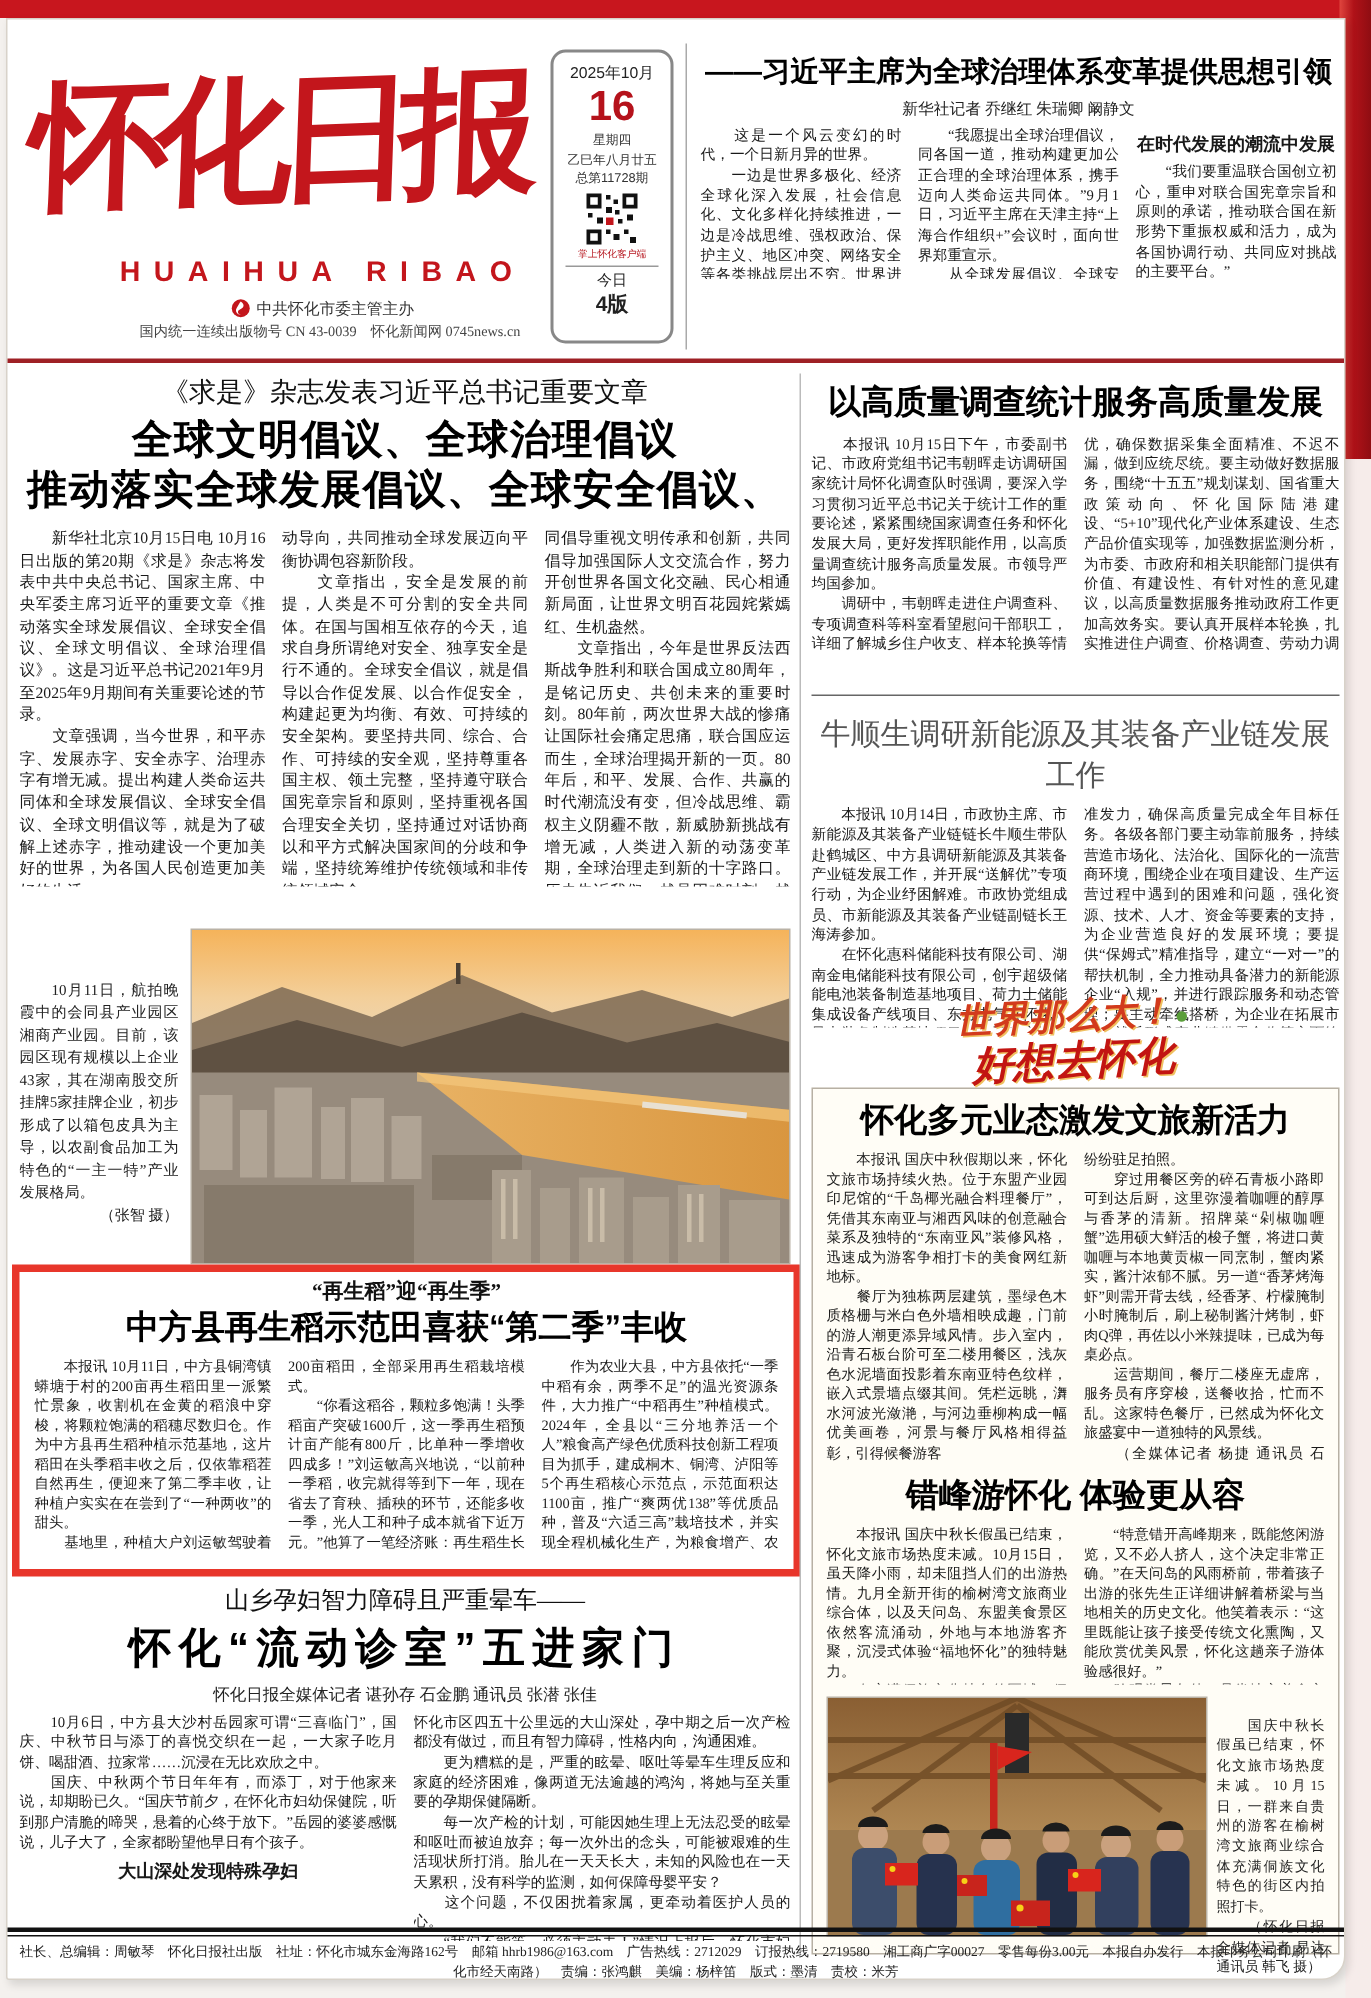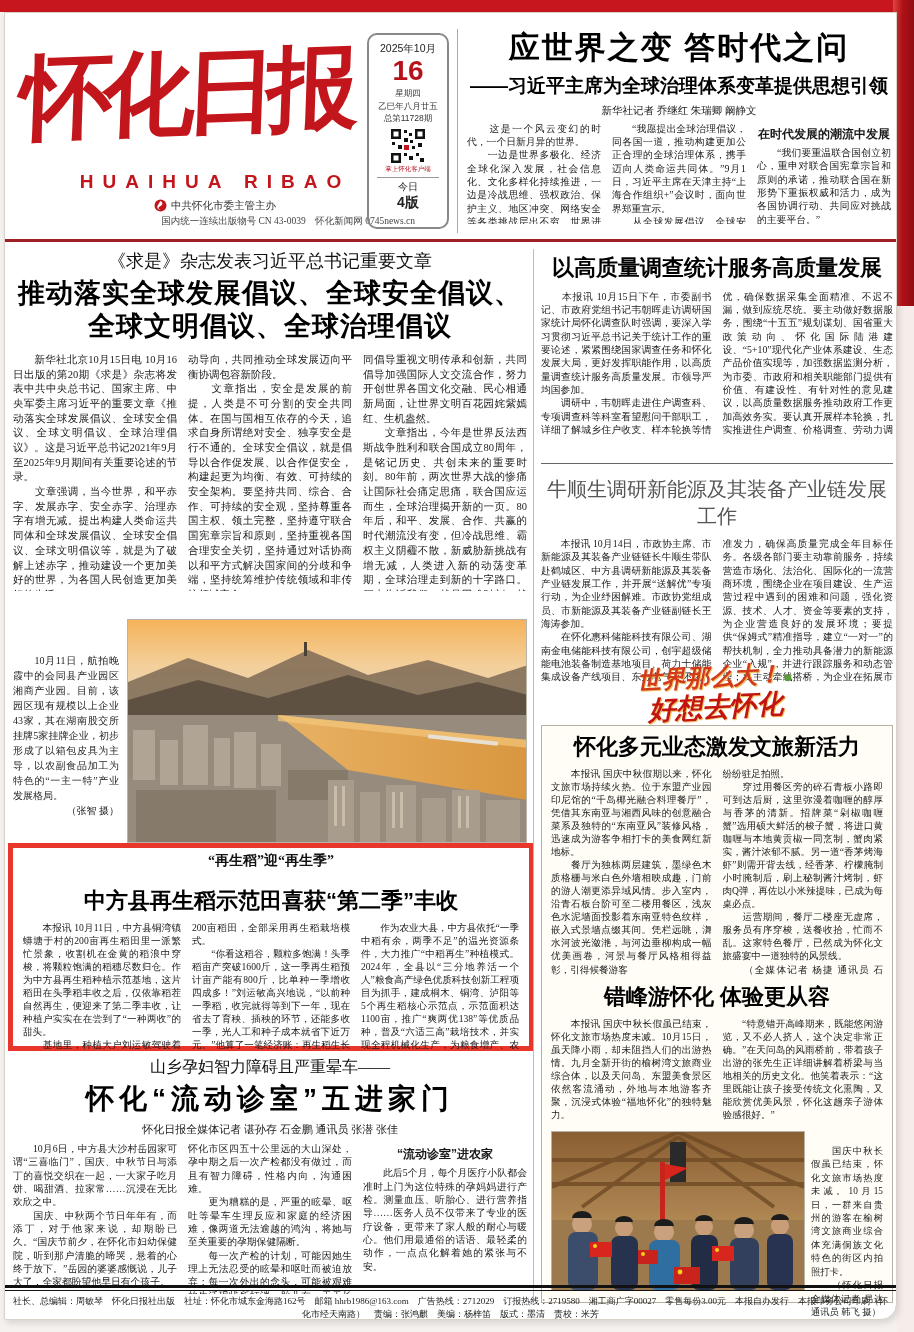--- a/index.html
+++ b/index.html
@@ -12,21 +12,21 @@
   .page{position:absolute;left:4px;top:12px;width:891px;height:1306px;background:#ffffff;
     border:1px solid #d8d2c9;border-radius:0 0 16px 2px;box-shadow:2px 3px 6px rgba(0,0,0,.12);}
   
   .calli{position:absolute;left:16px;top:34px;width:340px;font-size:92px;line-height:1;
     font-weight:900;color:#c3161c;letter-spacing:-10px;transform:rotate(-2deg) skewX(-4deg);
     font-family:"Liberation Serif",serif;white-space:nowrap;}
   .pinyin{position:absolute;left:60px;top:158px;width:300px;text-align:center;color:#c3161c;
     font-weight:bold;font-size:19px;letter-spacing:9px;font-family:"Liberation Sans",sans-serif;}
   .orgline{position:absolute;left:60px;top:186px;width:300px;text-align:center;font-size:10.5px;color:#333;}
   .orgline svg{vertical-align:-3px;margin-right:4px;}
-  .publine{position:absolute;left:20px;top:202px;width:390px;text-align:right;font-size:9.5px;color:#444;}
+  .publine{position:absolute;left:20px;top:202px;width:390px;text-align:center;font-size:9.5px;color:#444;}
   .datebox{position:absolute;left:362px;top:20px;width:78px;height:192px;border:2px solid #888;
     border-radius:10px;text-align:center;font-family:"Liberation Sans",sans-serif;}
   .db-month{font-size:10.5px;color:#222;margin-top:7px;}
   .db-day{font-size:28px;color:#b5121b;font-weight:bold;line-height:1.1;}
   .db-week,.db-lunar,.db-issue{font-size:8.5px;color:#333;line-height:1.5;}
   .db-qr{margin:3px auto 1px auto;display:block;}
   .db-qrlabel{font-size:6.5px;color:#b5121b;}
   .db-div{border-top:1px solid #999;margin:3px 8px 2px 8px;}
   .db-today{font-size:10px;color:#222;}
   .db-pages{font-size:14px;color:#222;font-weight:bold;}
@@ -53,21 +53,21 @@
   .qiushi .k{font-size:18px;}
   .qiushi .h{font-size:27px;margin-top:4px;letter-spacing:1px;}
   .qiushi .cols{margin-top:10px;}
   .qiushi .col{height:238px;}
   .photo1{position:absolute;left:8px;top:606px;width:514px;height:224px;display:flex;gap:8px;}
   .photo1 .cap{width:106px;font-size:10px;line-height:1.5;text-align:justify;color:#222;padding-top:34px;overflow:hidden;}
   .photo1 .img{flex:1;border:1px solid #b9b2a6;overflow:hidden;}
   .ricebox{position:absolute;left:3px;top:830px;width:526px;height:208px;border:5px solid #e8362b;
     box-sizing:border-box;background:#fff;padding:4px 10px;}
   .ricebox .k{font-size:14px;font-weight:bold;}
-  .ricebox .h{font-size:22px;margin-top:18px;}
+  .ricebox .h{font-size:22px;margin-top:2px;}
   .ricebox .cols{margin-top:6px;}
   .ricebox .col{height:128px;font-size:9.6px;line-height:1.36;}
   .clinic{position:absolute;left:8px;top:1044px;width:514px;}
   .clinic .k{font-size:16px;}
   .clinic .h{font-size:28px;letter-spacing:5px;margin-top:4px;}
   .clinic .by{font-size:11px;margin:6px 0 5px 0;}
   .clinic .col{height:152px;font-size:9.8px;line-height:1.36;}
   .lr-vrule{position:absolute;left:528px;top:236px;width:0;height:1054px;border-left:1px solid #bbb;}
   .stats{position:absolute;left:536px;top:238px;width:352px;}
   .stats .k{font-size:16px;}
@@ -155,21 +155,20 @@
           <rect x="30" y="30" width="4" height="4" fill="#111"></rect>
       </svg>
       <div class="db-qrlabel">掌上怀化客户端</div>
       <div class="db-div"></div>
       <div class="db-today">今日</div>
       <div class="db-pages">4版</div>
     </div>
     <div class="mast-vrule"></div>
 
     <div class="lead">
-      <div class="h">应世界之变 答时代之问</div>
       <div class="sub">——习近平主席为全球治理体系变革提供思想引领</div>
       <div class="by">新华社记者 乔继红 朱瑞卿 阚静文</div>
       <div class="cols">
         <div class="col pre">　　这是一个风云变幻的时代，一个日新月异的世界。
 　　一边是世界多极化、经济全球化深入发展，社会信息化、文化多样化持续推进，一边是冷战思维、强权政治、保护主义、地区冲突、网络安全等各类挑战层出不穷。世界进入新的动荡变革期，全球治理走到新的十字路口。
 　　构建什么样的全球治理体系，如何改革完善全球治理？新的时代课题亟需回答。</div>
         <div class="col pre">　　“我愿提出全球治理倡议，同各国一道，推动构建更加公正合理的全球治理体系，携手迈向人类命运共同体。”9月1日，习近平主席在天津主持“上海合作组织+”会议时，面向世界郑重宣示。
 　　从全球发展倡议、全球安全倡议、全球文明倡议到全球治理倡议，习近平主席站在人类社会发展进步的高度，为全球治理体系与时俱进贡献智慧与力量。</div>
         <div class="col">
           <div class="inhead">在时代发展的潮流中发展</div>
@@ -178,22 +177,22 @@
           
         </div>
       </div>
     </div>
 
     <div class="mainrule"></div>
 
     <div class="qiushi">
       <div class="k">《求是》杂志发表习近平总书记重要文章</div>
       <div class="h">
+        <div>全球文明倡议、全球治理倡议</div>
         <div>推动落实全球发展倡议、全球安全倡议、</div>
-        <div>全球文明倡议、全球治理倡议</div>
       </div>
       <div class="cols">
         <div class="col pre">　　新华社北京10月15日电 10月16日出版的第20期《求是》杂志将发表中共中央总书记、国家主席、中央军委主席习近平的重要文章《推动落实全球发展倡议、全球安全倡议、全球文明倡议、全球治理倡议》。这是习近平总书记2021年9月至2025年9月期间有关重要论述的节录。
 　　文章强调，当今世界，和平赤字、发展赤字、安全赤字、治理赤字有增无减。提出构建人类命运共同体和全球发展倡议、全球安全倡议、全球文明倡议等，就是为了破解上述赤字，推动建设一个更加美好的世界，为各国人民创造更加美好的生活。
 　　文章指出，发展是实现人民幸福的关键。我们倡导普惠包容的经济全球化，推进高质量共建“一带一路”，践行全球发展倡议，目的就是要实现增长机遇的普惠，推动发展道路的包容，让各国人民共享发展成果，让“地球村”里的国家共谋发展繁荣，让共赢的理念成为共识。要坚持发展优先，坚持以人民为中心，坚持普惠包容，坚持创新驱动，坚持人与自然和谐共生，坚持行</div>
         <div class="col pre">动导向，共同推动全球发展迈向平衡协调包容新阶段。
 　　文章指出，安全是发展的前提，人类是不可分割的安全共同体。在国与国相互依存的今天，追求自身所谓绝对安全、独享安全是行不通的。全球安全倡议，就是倡导以合作促发展、以合作促安全，构建起更为均衡、有效、可持续的安全架构。要坚持共同、综合、合作、可持续的安全观，坚持尊重各国主权、领土完整，坚持遵守联合国宪章宗旨和原则，坚持重视各国合理安全关切，坚持通过对话协商以和平方式解决国家间的分歧和争端，坚持统筹维护传统领域和非传统领域安全。
 　　文章指出，多样文明是世界的本色。在各国前途命运紧密相连的今天，不同文明包容共存、交流互鉴，在推动人类社会现代化进程、繁荣世界文明百花园中具有不可替代的作用。提出全球文明倡议，就是旨在促进各国人民相知相亲，促进各种文明包容互鉴。要共同倡导尊重世界文明多样性，共同倡导弘扬全人类共同价值，共</div>
         <div class="col pre">同倡导重视文明传承和创新，共同倡导加强国际人文交流合作，努力开创世界各国文化交融、民心相通新局面，让世界文明百花园姹紫嫣红、生机盎然。
 　　文章指出，今年是世界反法西斯战争胜利和联合国成立80周年，是铭记历史、共创未来的重要时刻。80年前，两次世界大战的惨痛让国际社会痛定思痛，联合国应运而生，全球治理揭开新的一页。80年后，和平、发展、合作、共赢的时代潮流没有变，但冷战思维、霸权主义阴霾不散，新威胁新挑战有增无减，人类进入新的动荡变革期，全球治理走到新的十字路口。历史告诉我们，越是困难时刻，越要坚持和平共处的初心，坚定合作共赢的信心，坚持在历史前进的逻辑中前进、在时代发展的潮流中发展。为此，中方提出全球治理倡议，旨在推动构建更加公正合理的全球治理体系，携手迈向人类命运共同体。第一，奉行主权平等。第二，恪守国际法治。第三，践行多边主义。第四，倡导以人为本。第五，注重行动导向。</div>
@@ -284,24 +283,20 @@
           <span class="pre">　　10月6日，中方县大沙村岳园家可谓“三喜临门”，国庆、中秋节日与添丁的喜悦交织在一起，一大家子吃月饼、喝甜酒、拉家常……沉浸在无比欢欣之中。
 　　国庆、中秋两个节日年年有，而添丁，对于他家来说，却期盼已久。“国庆节前夕，在怀化市妇幼保健院，听到那户清脆的啼哭，悬着的心终于放下。”岳园的婆婆感慨说，儿子大了，全家都盼望他早日有个孩子。</span>
           <div class="inhead">大山深处发现特殊孕妇</div>
           
         </div>
         <div class="col pre">怀化市区四五十公里远的大山深处，孕中期之后一次产检都没有做过，而且有智力障碍，性格内向，沟通困难。
 　　更为糟糕的是，严重的眩晕、呕吐等晕车生理反应和家庭的经济困难，像两道无法逾越的鸿沟，将她与至关重要的孕期保健隔断。
 　　每一次产检的计划，可能因她生理上无法忍受的眩晕和呕吐而被迫放弃；每一次外出的念头，可能被艰难的生活现状所打消。胎儿在一天天长大，未知的风险也在一天天累积，没有科学的监测，如何保障母婴平安？
 　　这个问题，不仅困扰着家属，更牵动着医护人员的心。
 　　“我们不能等，必须主动去！”情况上报后，怀化市妇幼保健院相关负责人立即协商解决方案。</div>
-        <div class="col">
-          <div class="inhead">“流动诊室”进农家</div>
-          <span class="pre">　　此后5个月，每个月医疗小队都会准时上门为这位特殊的孕妈妈进行产检。测量血压、听胎心、进行营养指导……医务人员不仅带来了专业的医疗设备，更带来了家人般的耐心与暖心。他们用最通俗的话语、最轻柔的动作，一点点化解着她的紧张与不安。</span>
-        </div>
       </div>
     </div>
 
     <div class="lr-vrule"></div>
 
     <div class="stats">
       <div class="h">以高质量调查统计服务高质量发展</div>
       <div class="cols">
         <div class="col pre">　　本报讯 10月15日下午，市委副书记、市政府党组书记韦朝晖走访调研国家统计局怀化调查队时强调，要深入学习贯彻习近平总书记关于统计工作的重要论述，紧紧围绕国家调查任务和怀化发展大局，更好发挥职能作用，以高质量调查统计服务高质量发展。市领导严均国参加。
 　　调研中，韦朝晖走进住户调查科、专项调查科等科室看望慰问干部职工，详细了解城乡住户收支、样本轮换等情况，并主持召开调研座谈会。

